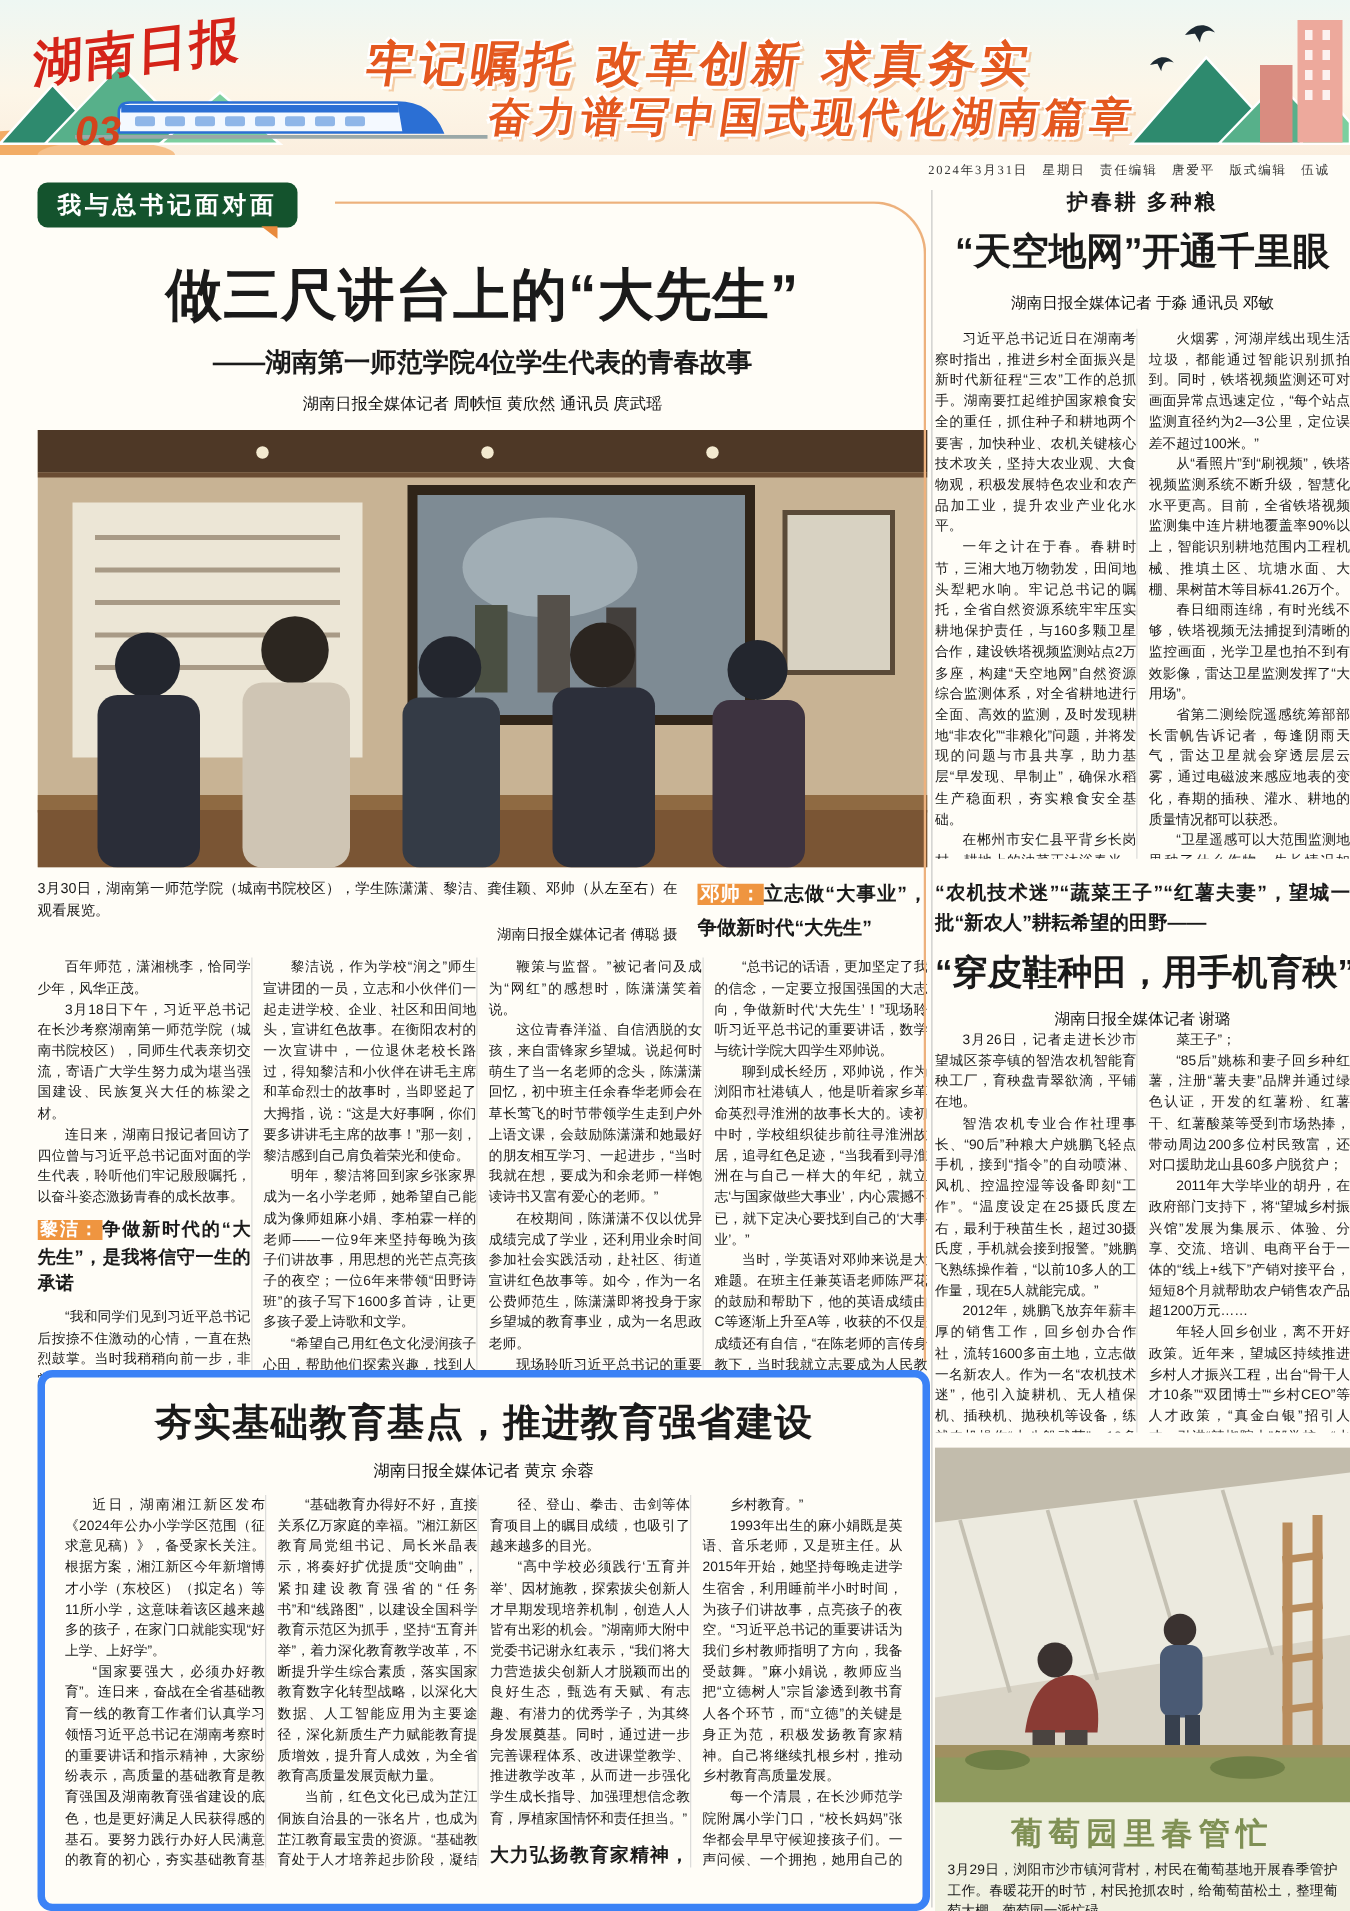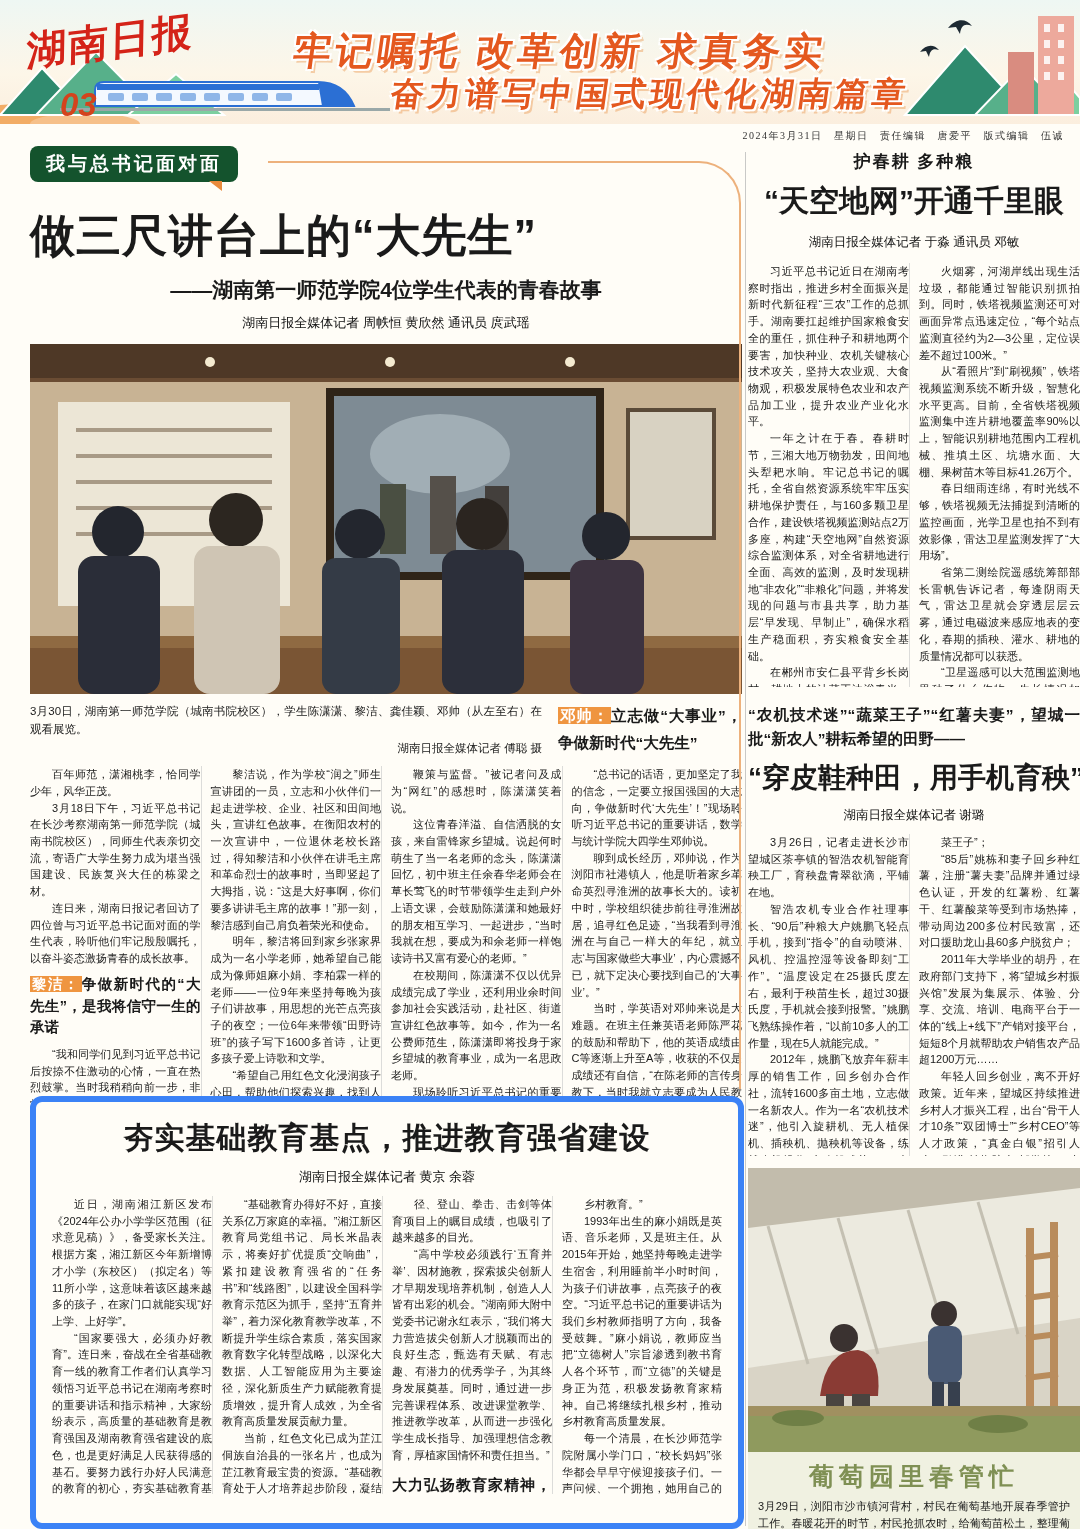--- a/index.html
+++ b/index.html
@@ -29,21 +29,21 @@
   .hl{background:#ef9540;color:#fff;padding:0 2px;}
 
   
   #lead{position:absolute;left:30px;top:146px;width:712px;}
   .tag{display:inline-block;position:relative;z-index:2;background:#14532d;color:#fff;
        font-size:19px;font-weight:bold;letter-spacing:3px;padding:5px 16px;border-radius:8px;}
   .tag::after{content:"";position:absolute;right:16px;bottom:-9px;width:0;height:0;
        border-left:13px solid transparent;border-top:10px solid #e98a3c;}
   .ornament{position:absolute;left:238px;top:15px;right:1px;height:926px;
        border-top:2px solid #edb17c;border-right:2px solid #edb17c;border-top-right-radius:42px;}
-  #lead h1{margin:24px 0 0;font-size:45px;font-weight:bold;letter-spacing:1px;}
+  #lead h1{margin:24px 0 0;text-align:center;font-size:45px;font-weight:bold;letter-spacing:1px;}
   .deck{margin-top:10px;text-align:center;font-size:21px;font-weight:bold;}
   #lead .byline{margin-top:10px;}
   .leadphoto{display:block;margin-top:12px;}
   .caprow{display:flex;margin-top:8px;}
   .caption{width:512px;font-size:11.5px;line-height:1.6;text-align:justify;}
   .caption .credit{display:block;text-align:right;}
   .sidesub{flex:1;padding-left:16px;font-size:15.5px;font-weight:bold;line-height:1.75;text-align:justify;}
   .lead-cols{margin-top:9px;}
   .lead-cols .col{height:366px;}
 
@@ -60,21 +60,21 @@
   .vdivider{position:absolute;left:745px;top:152px;width:1px;height:1374px;background:#c9c9c7;}
   .kicker{text-align:center;font-size:17px;font-weight:bold;letter-spacing:2px;}
   #sky h2{margin:8px 0 0;text-align:center;font-size:30px;font-weight:bold;white-space:nowrap;}
   #sky .byline{margin-top:12px;font-size:12.5px;}
   #sky .cols{margin-top:12px;}
   #sky .col{height:424px;}
   #farmers{margin-top:16px;}
   .kicker2{font-size:15.5px;font-weight:bold;line-height:1.55;text-align:justify;}
   #farmers h2{margin:8px 0 0;text-align:center;font-size:28px;font-weight:bold;white-space:nowrap;}
   #farmers .byline{margin-top:10px;font-size:12.5px;}
-  #farmers .cols{margin-top:10px;}
+  #farmers .cols{}
   #farmers .col{height:322px;}
   #vineyard{margin-top:12px;}
   .vphoto{display:block;}
   .vcap{background:#f0f1e1;padding:8px 10px 6px;min-height:92px;box-sizing:border-box;}
   .vtitle{text-align:center;font-size:25px;font-weight:bold;color:#7f9054;letter-spacing:5px;}
   .vtext{margin-top:5px;font-size:11px;line-height:1.5;text-align:justify;}
 </style>
 </head>
 <body>
 

